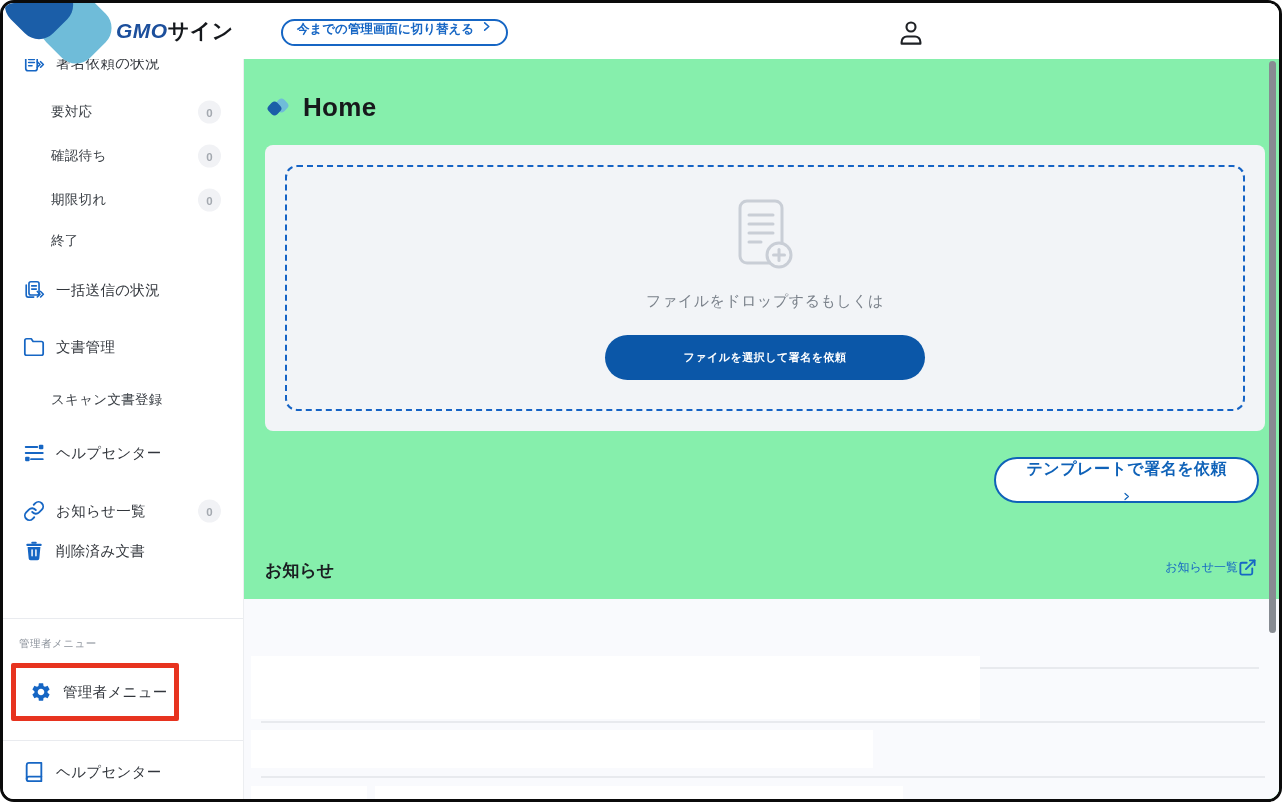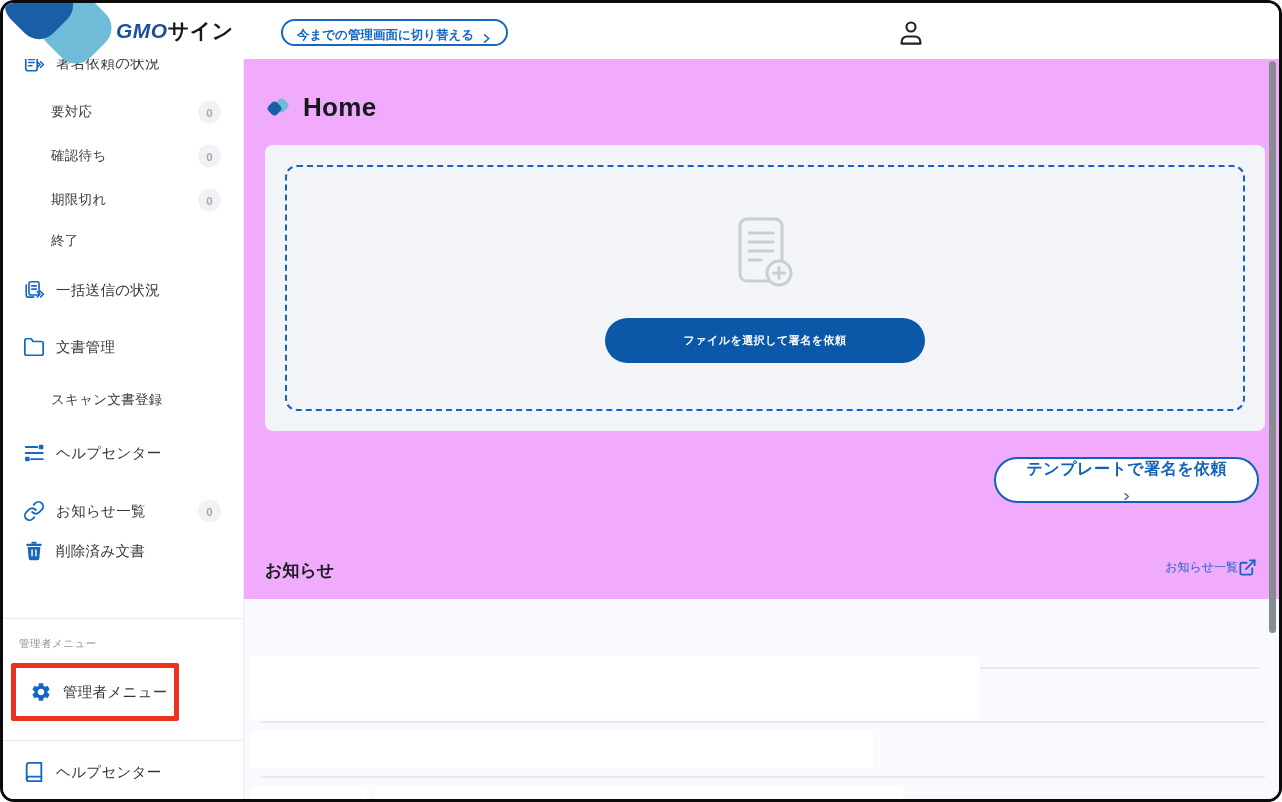--- a/index.html
+++ b/index.html
@@ -7,21 +7,21 @@
   .screen { position:relative; width:1282px; height:802px; border:3px solid #0b0b0b;
             border-radius:14px; overflow:hidden; background:#fff; }
 
   
   .header { position:absolute; left:0; top:0; right:0; height:56px; background:#fff; z-index:40; }
   .corner-logo { position:absolute; left:-16px; top:-34px; width:150px; height:126px; z-index:41; }
   .brand { position:absolute; left:113px; top:0; height:56px; display:flex; align-items:center;
            font-size:21px; font-weight:800; letter-spacing:.5px; z-index:42; }
   .brand .gmo { color:#1c4f9c; font-style:italic; }
   .brand .sign { color:#15181c; }
-  .switch-pill { position:absolute; left:278px; top:16px; height:27px; display:flex; align-items:flex-end;
+  .switch-pill { position:absolute; left:278px; top:16px; height:27px; display:flex; align-items:flex-start;
                  gap:7px; padding:0 14px; border:2px solid #1666c4; border-radius:15px; background:#fff;
                  color:#1666c4; font-size:12.5px; font-weight:700; cursor:pointer; z-index:42; }
   .user-btn { position:absolute; left:893px; top:15px; width:30px; height:30px; z-index:42; cursor:pointer; }
 
   
   .sidebar { position:absolute; left:0; top:56px; bottom:0; width:241px; background:#fff;
              border-right:1px solid #eceef1; overflow:hidden; z-index:10; }
   .srow { position:absolute; left:0; right:0; height:40px; display:flex; align-items:center; cursor:pointer; }
   .srow .sicon { width:22px; height:22px; margin-left:20px; flex:0 0 22px; display:flex; }
   .srow .sicon svg { width:22px; height:22px; }
@@ -31,21 +31,21 @@
            border-radius:50%; background:#f1f2f5; color:#a4a9b0; font-size:11.5px; font-weight:600;
            display:flex; align-items:center; justify-content:center; }
   .sdiv { position:absolute; left:0; right:0; height:1px; background:#e9ebef; }
   .section-label { position:absolute; left:16px; font-size:10.5px; color:#8b929b; letter-spacing:.5px; }
   .red-annotation { position:absolute; left:8px; top:604px; width:168px; height:58px;
                     border:5px solid #e7331f; border-radius:2px; }
   .red-annotation .srow { position:absolute; top:4px; left:0; right:0; }
   .red-annotation .srow .sicon { margin-left:14px; }
 
   
-  .main { position:absolute; left:241px; top:56px; right:0; bottom:0; background:#f0abfc; }
+  .main { position:absolute; left:241px; top:56px; right:0; bottom:0; background:#86efac; }
   .home-title { position:absolute; left:21px; top:33px; display:flex; align-items:center; gap:11px; }
   .home-title .hicon { width:27px; height:23px; }
   .home-title h1 { font-size:26px; font-weight:800; color:#17191c; letter-spacing:.3px; }
 
   .drop-card { position:absolute; left:21px; top:86px; width:1000px; height:286px;
                background:#f2f4f7; border-radius:8px; }
   .drop-zone { position:absolute; left:20px; top:20px; right:20px; bottom:20px;
                border:2px dashed #1563c5; border-radius:12px; display:flex; flex-direction:column;
                align-items:center; justify-content:center; }
   .doc-plus { width:58px; height:78px; margin-top:2px; }
@@ -234,20 +234,21 @@
         <svg class="doc-plus" viewBox="0 0 58 78" fill="none" stroke="#c9ced6" stroke-width="3" stroke-linecap="round">
           <rect x="4" y="3" width="42" height="62" rx="7"></rect>
           <path d="M13 17h24"></path>
             <path d="M13 26h24"></path>
             <path d="M13 35h24"></path>
             <path d="M13 44h12"></path>
           <circle cx="43" cy="57" r="12" fill="#f2f4f7"></circle>
           <path d="M43 51.5v11"></path>
             <path d="M37.5 57h11"></path>
         </svg>
+        <div class="drop-hint">ファイルをドロップするもしくは</div>
         <button class="primary-btn">ファイルを選択して署名を依頼</button>
       </div>
     </div>
 
     <div class="template-btn">
       <span>テンプレートで署名を依頼</span>
       <svg viewBox="0 0 24 24" fill="none" stroke="#0f62b8" stroke-width="3.2" stroke-linecap="round" stroke-linejoin="round">
           <polyline points="8 4 17 12 8 20"></polyline>
         </svg>
     </div>

